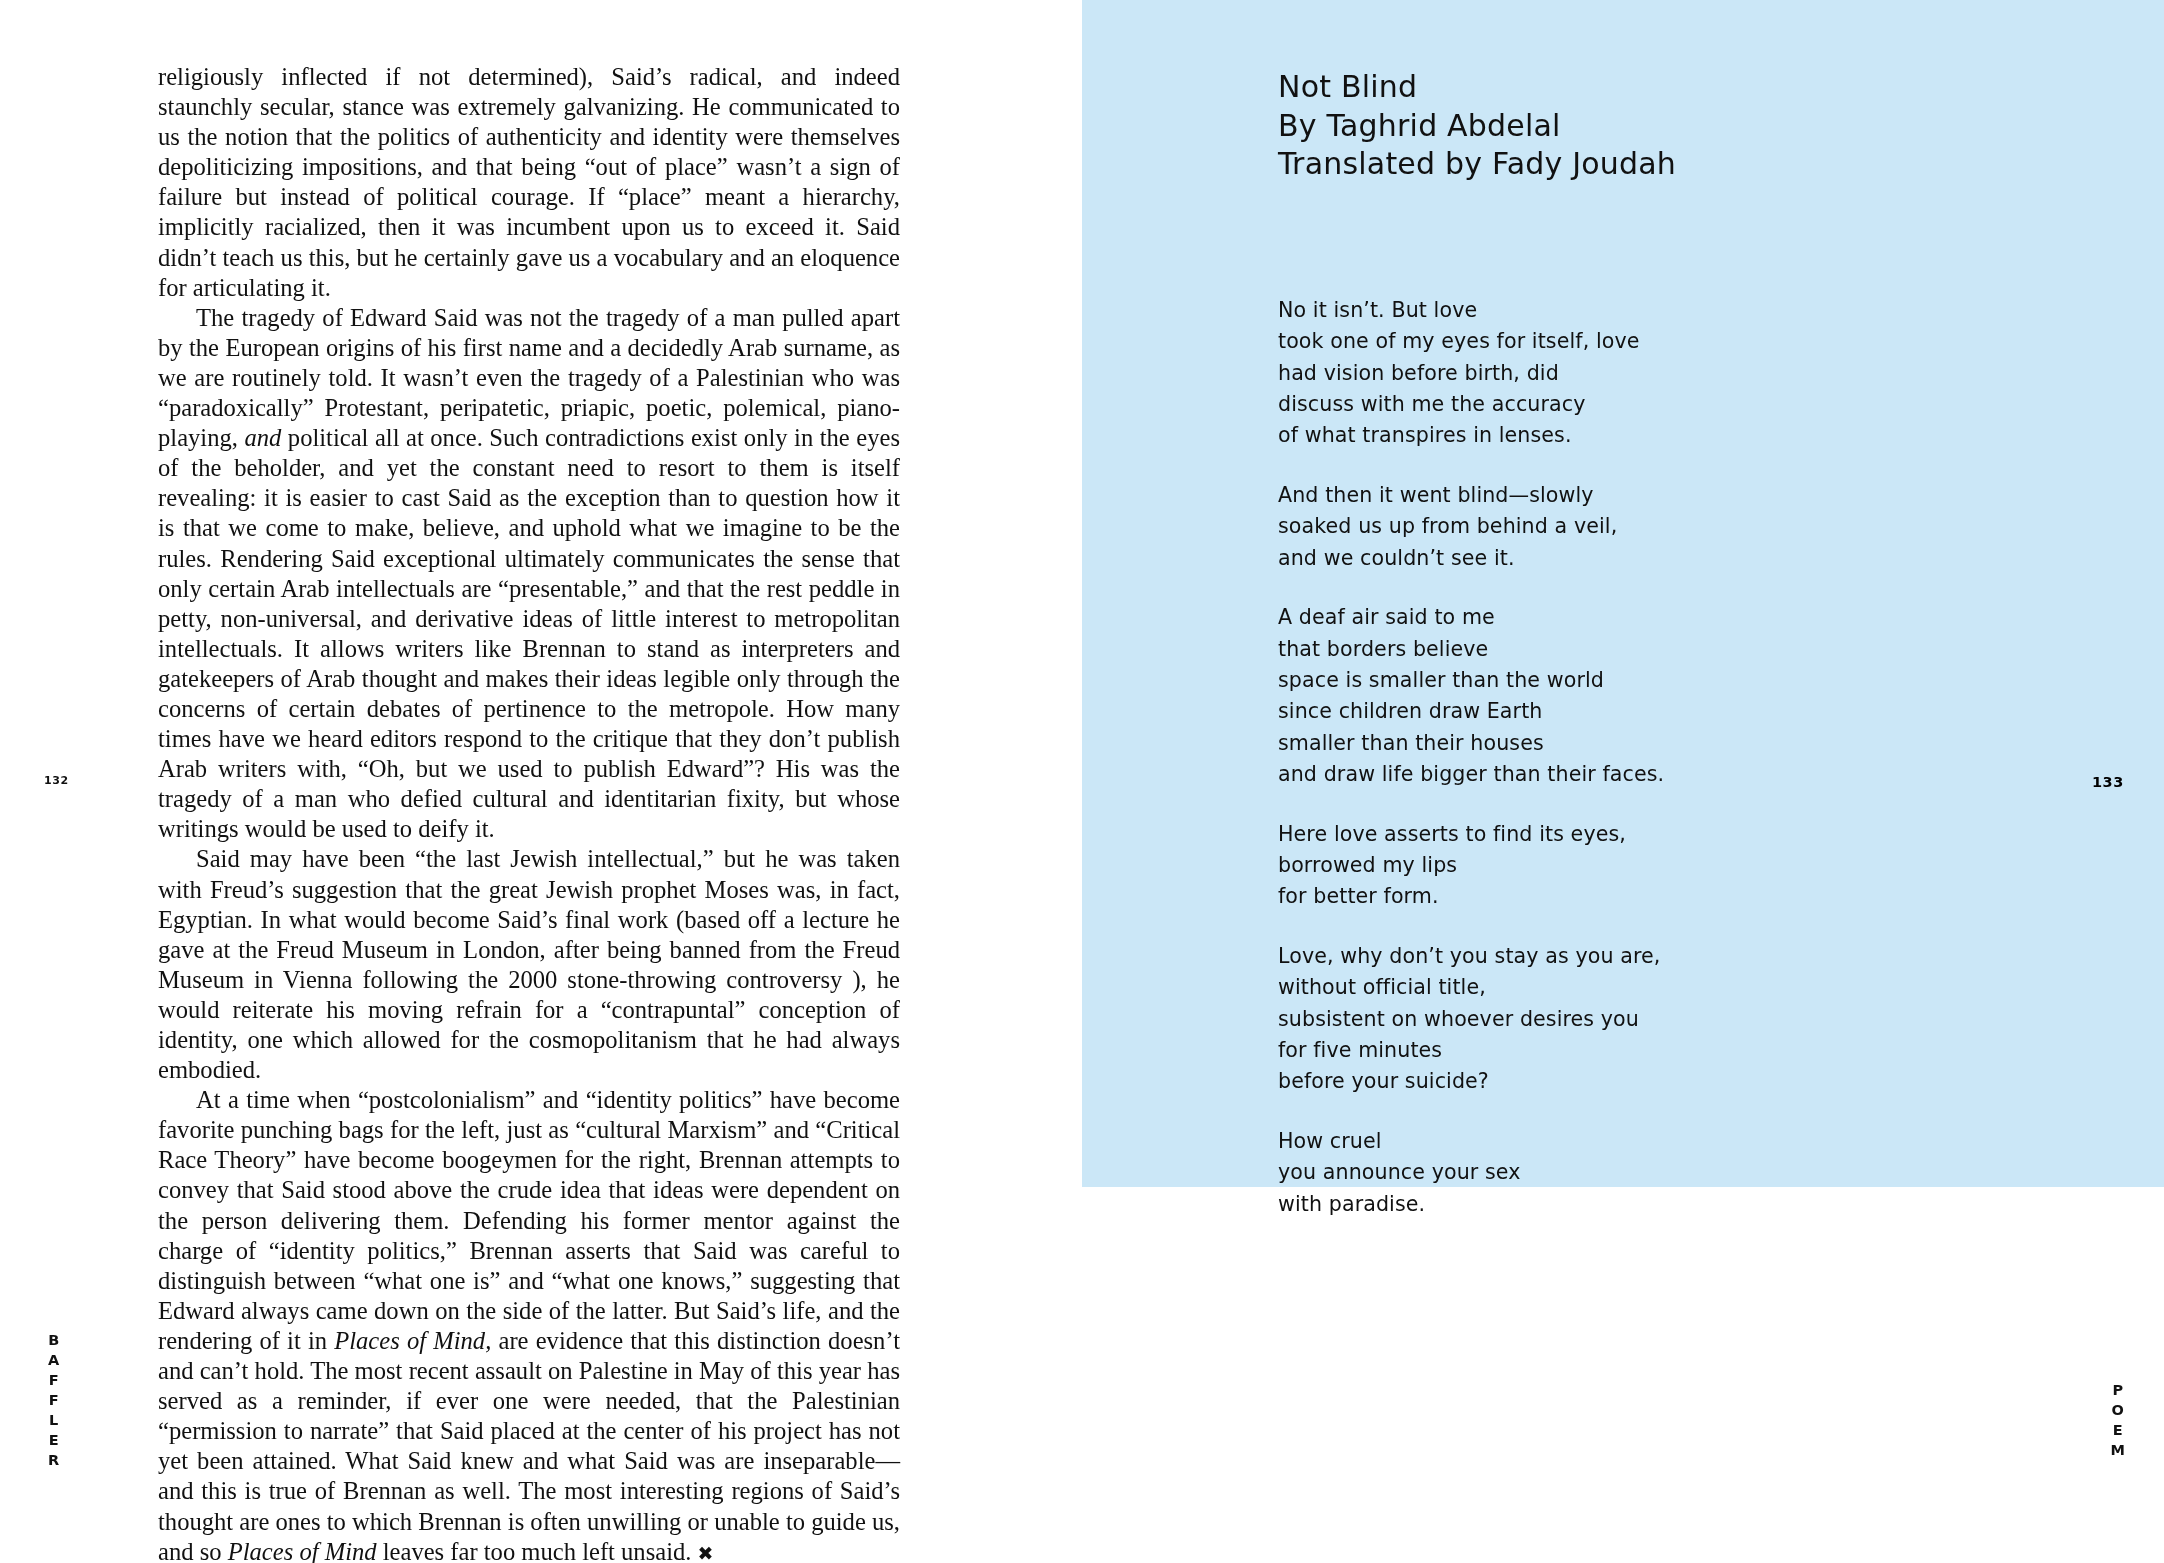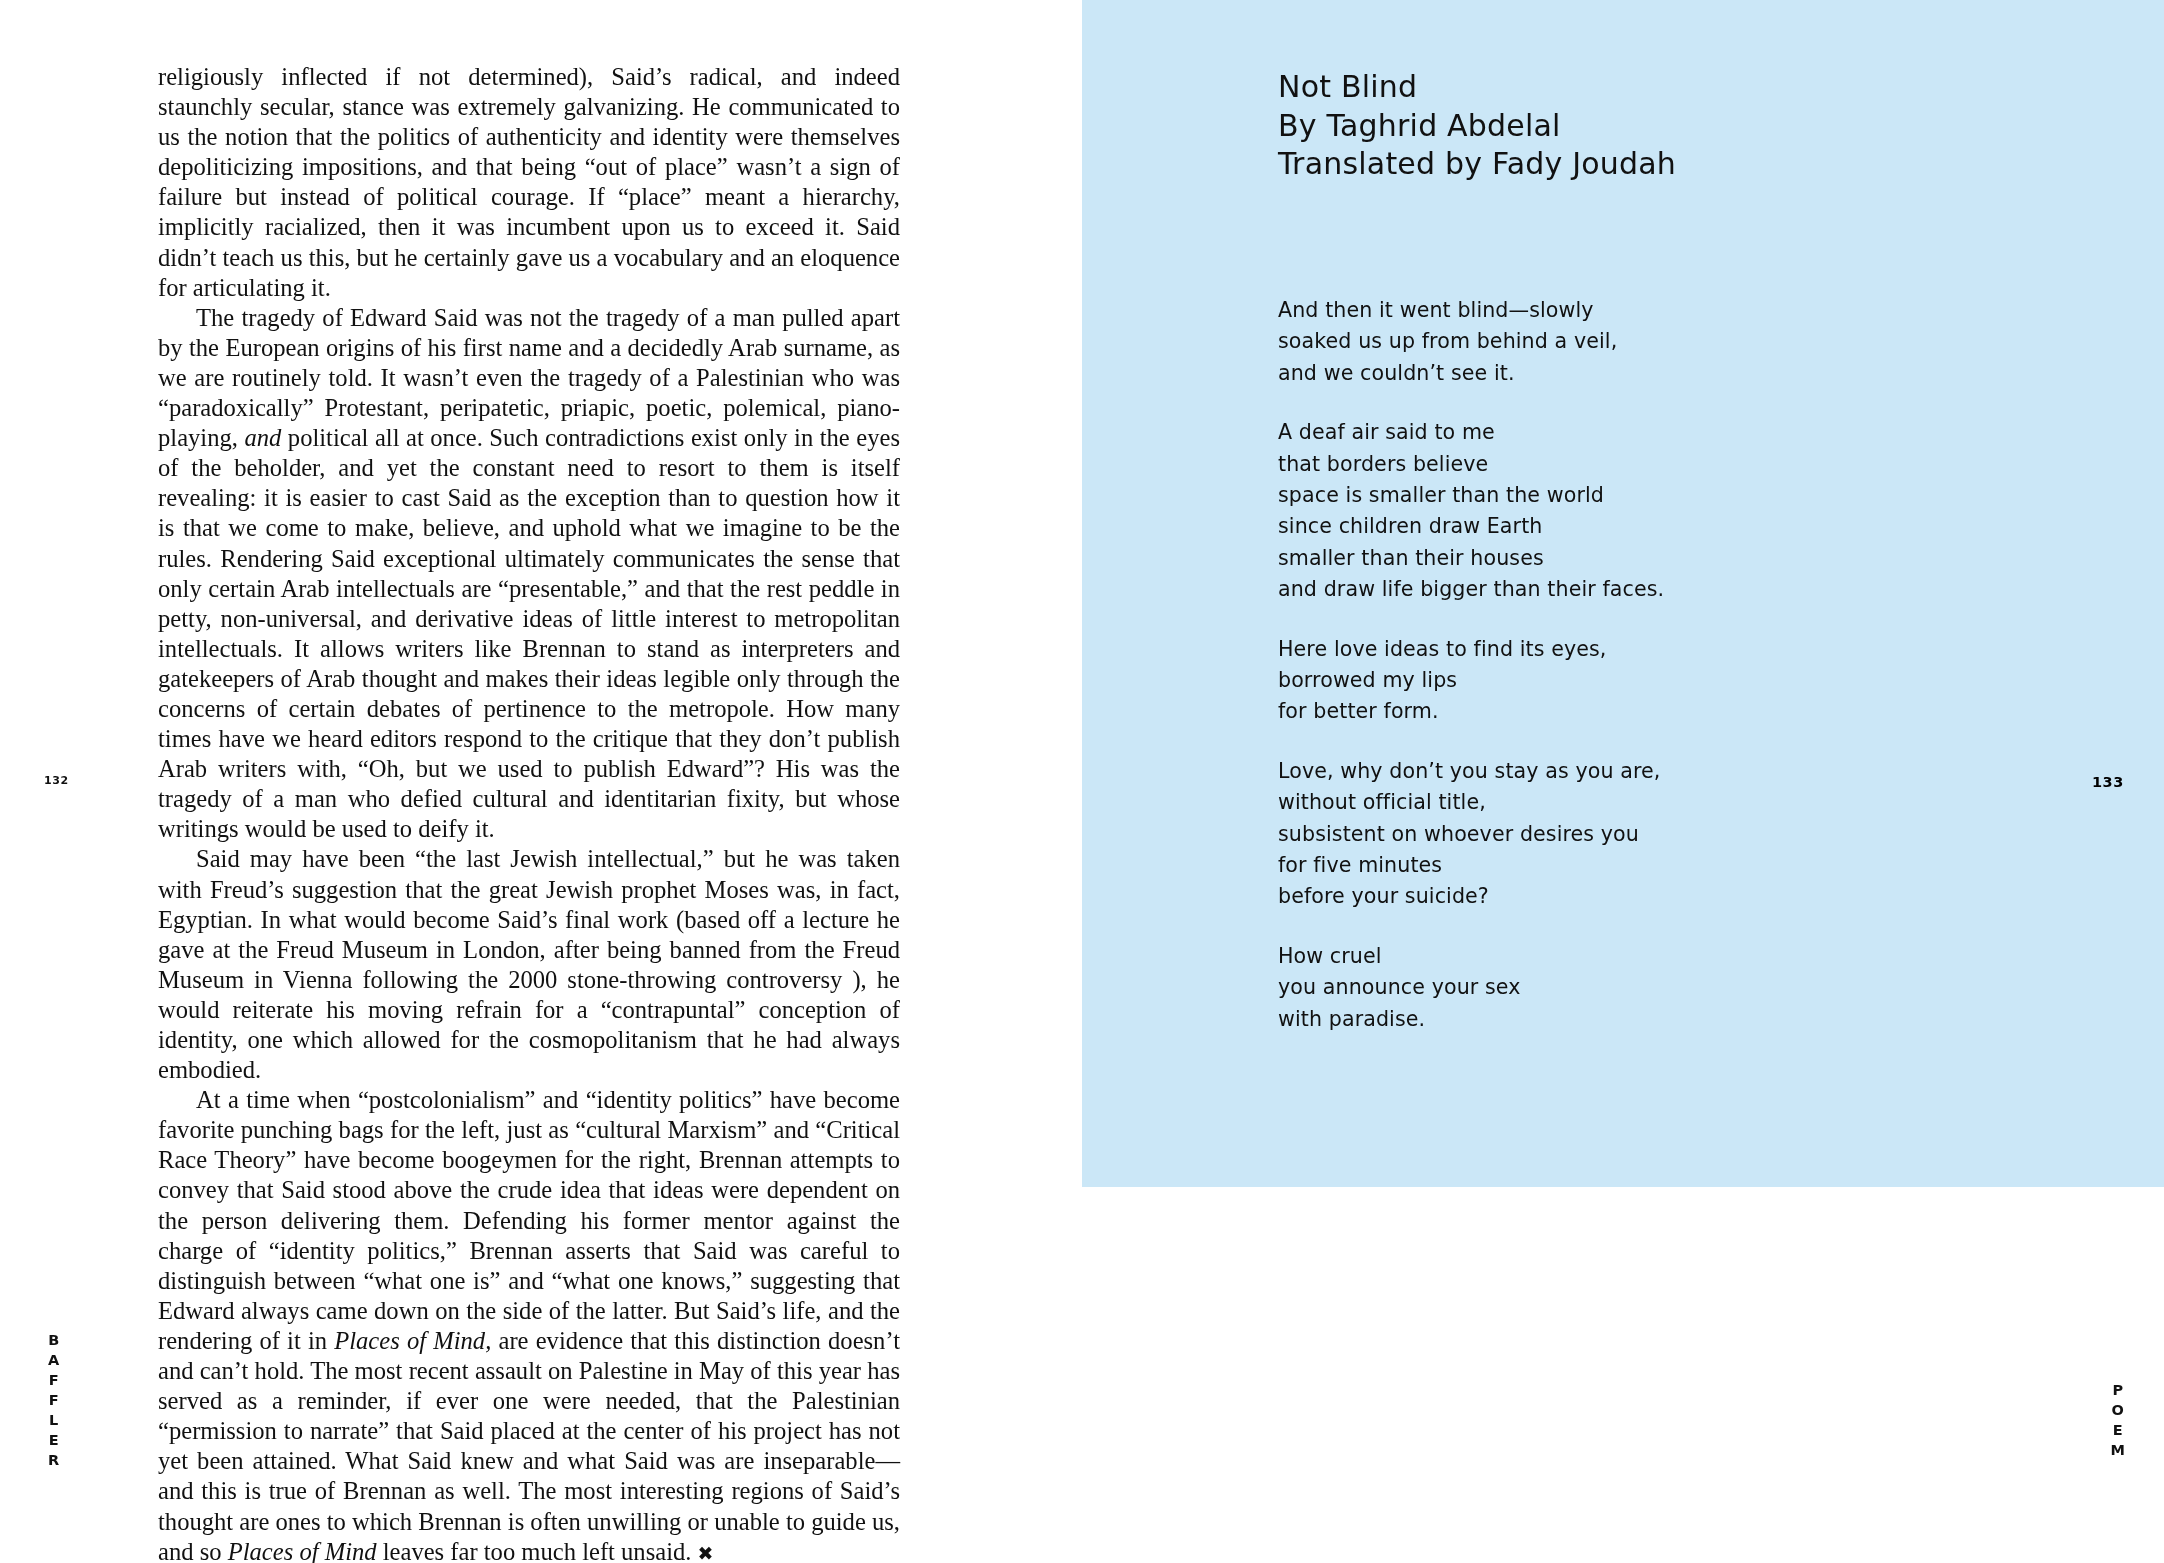--- a/index.html
+++ b/index.html
@@ -177,34 +177,41 @@
 
   <div class="page-right" style="background: rgb(203, 231, 247);">
     <div class="title-wrap">
       <div class="line">Not Blind</div>
       <div class="line">By Taghrid Abdelal</div>
       <div class="line">Translated by Fady Joudah</div>
     </div>
 
     <div class="poem-body">
       <div class="stanza">
+        <div class="pline">No it isn’t. But love</div>
+        <div class="pline">took one of my eyes for itself, love</div>
+        <div class="pline">had vision before birth, did</div>
+        <div class="pline">discuss with me the accuracy</div>
+        <div class="pline">of what transpires in lenses.</div>
+      </div>
+      <div class="stanza">
         <div class="pline">And then it went blind—slowly</div>
         <div class="pline">soaked us up from behind a veil,</div>
         <div class="pline">and we couldn’t see it.</div>
       </div>
       <div class="stanza">
         <div class="pline">A deaf air said to me</div>
         <div class="pline">that borders believe</div>
         <div class="pline">space is smaller than the world</div>
         <div class="pline">since children draw Earth</div>
         <div class="pline">smaller than their houses</div>
         <div class="pline">and draw life bigger than their faces.</div>
       </div>
       <div class="stanza">
-        <div class="pline">Here love ideas to find its eyes,</div>
+        <div class="pline">Here love asserts to find its eyes,</div>
         <div class="pline">borrowed my lips</div>
         <div class="pline">for better form.</div>
       </div>
       <div class="stanza">
         <div class="pline">Love, why don’t you stay as you are,</div>
         <div class="pline">without official title,</div>
         <div class="pline">subsistent on whoever desires you</div>
         <div class="pline">for five minutes</div>
         <div class="pline">before your suicide?</div>
       </div>

